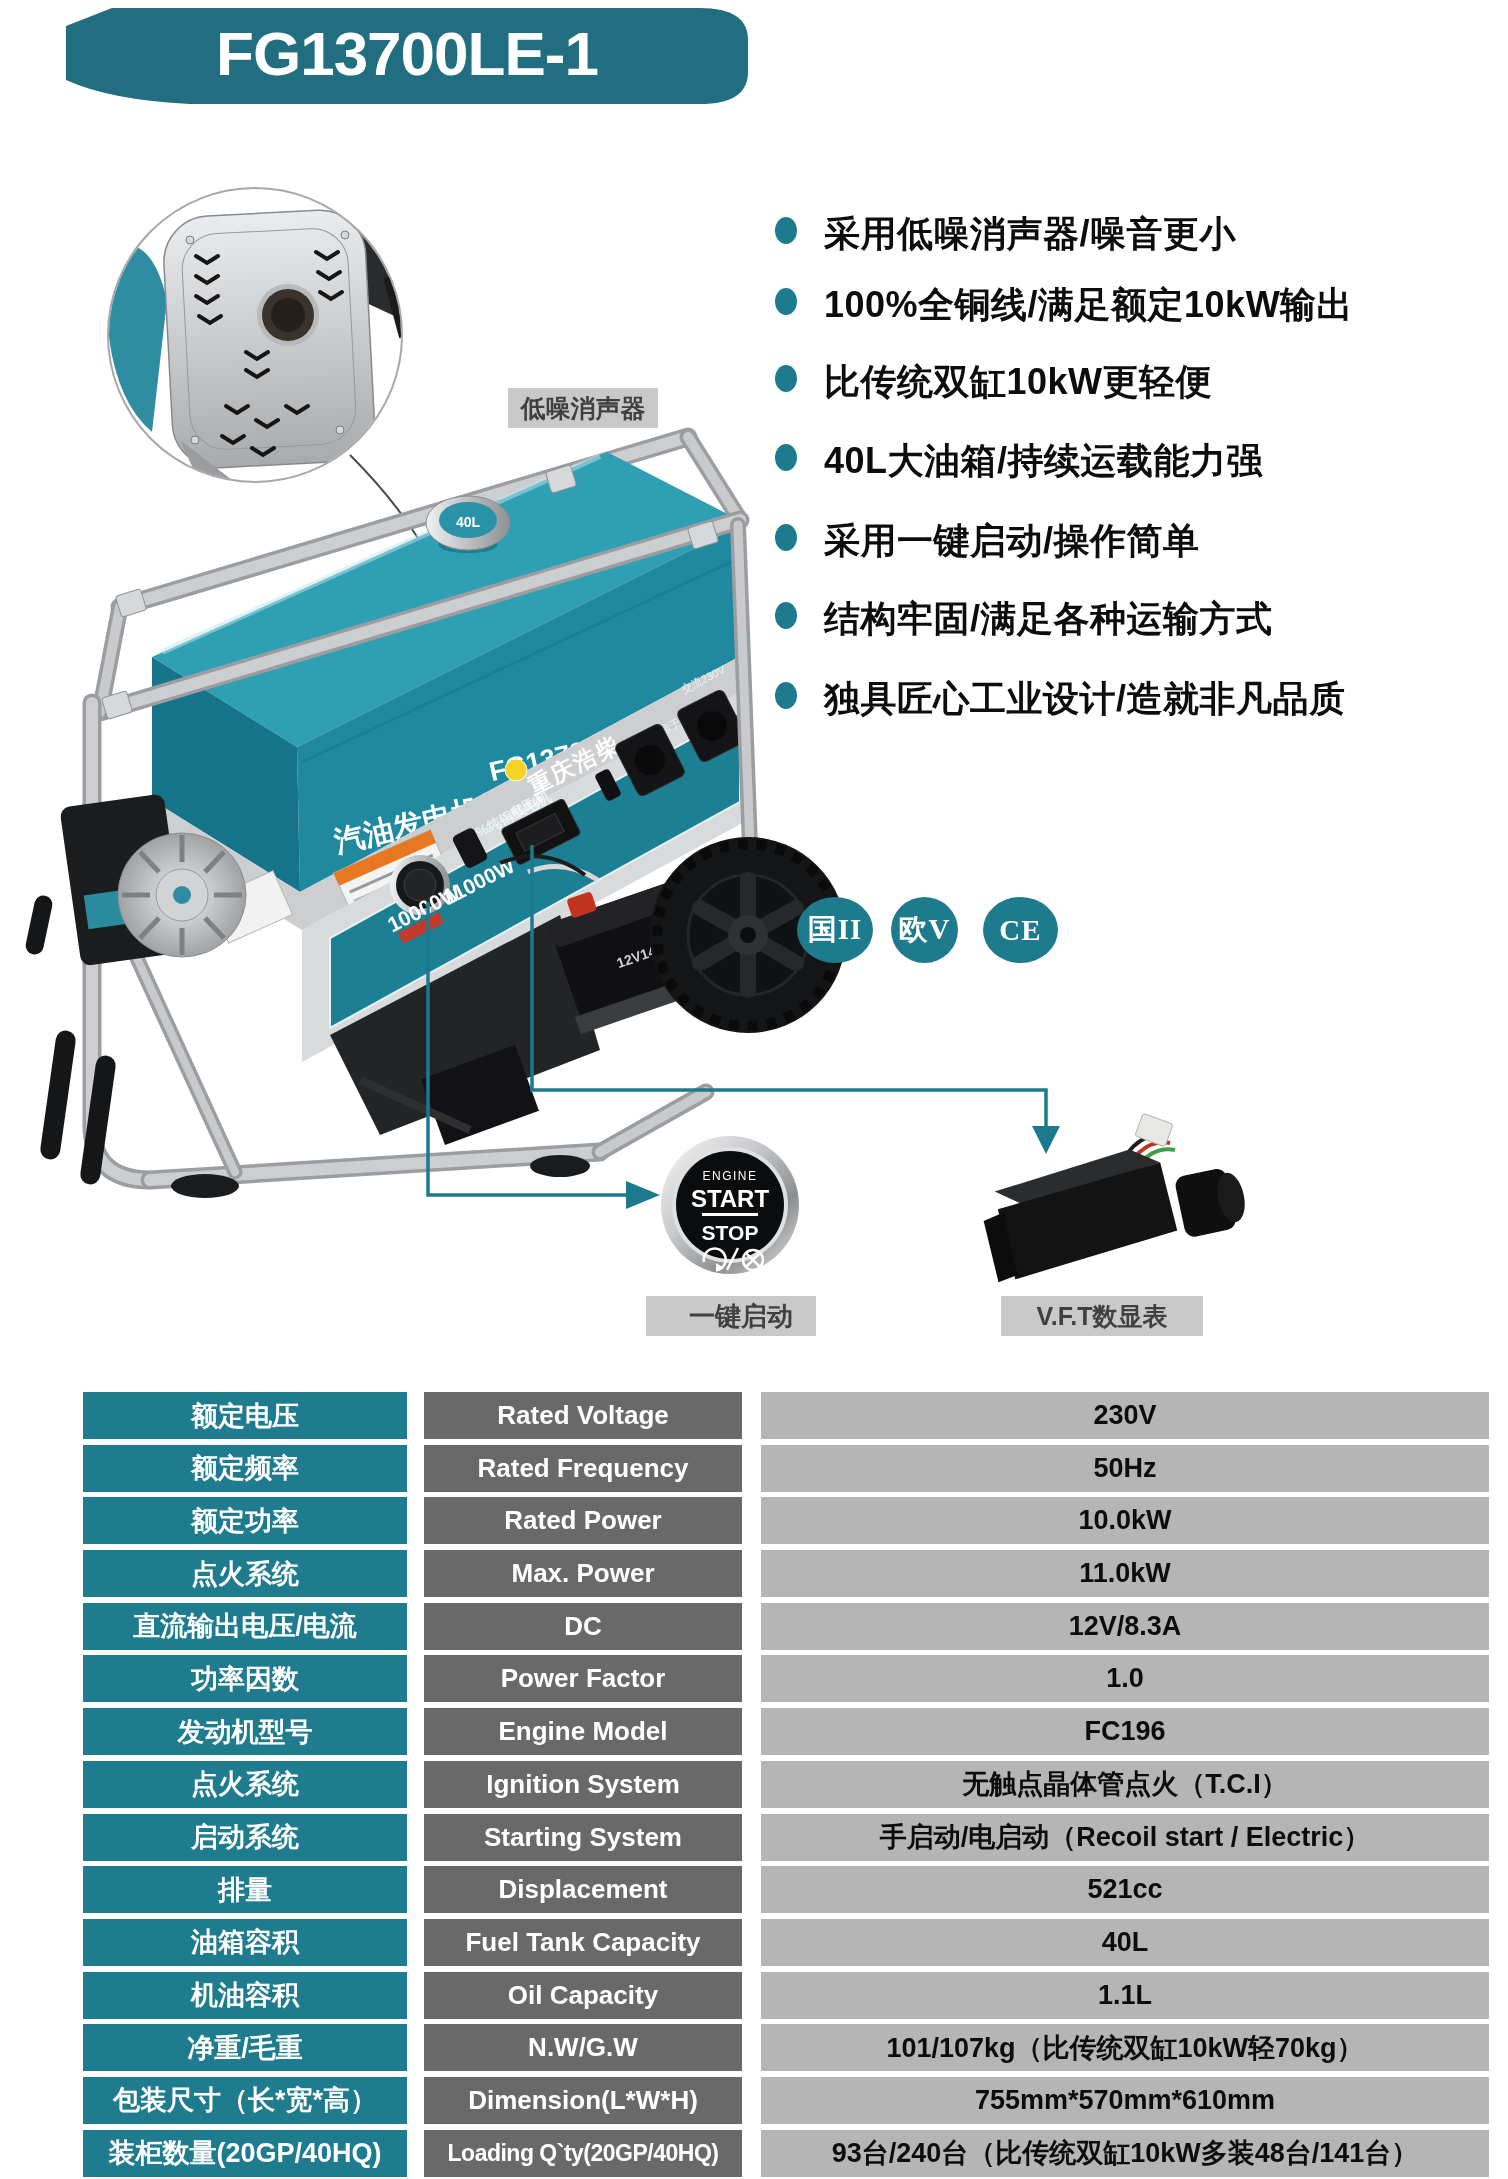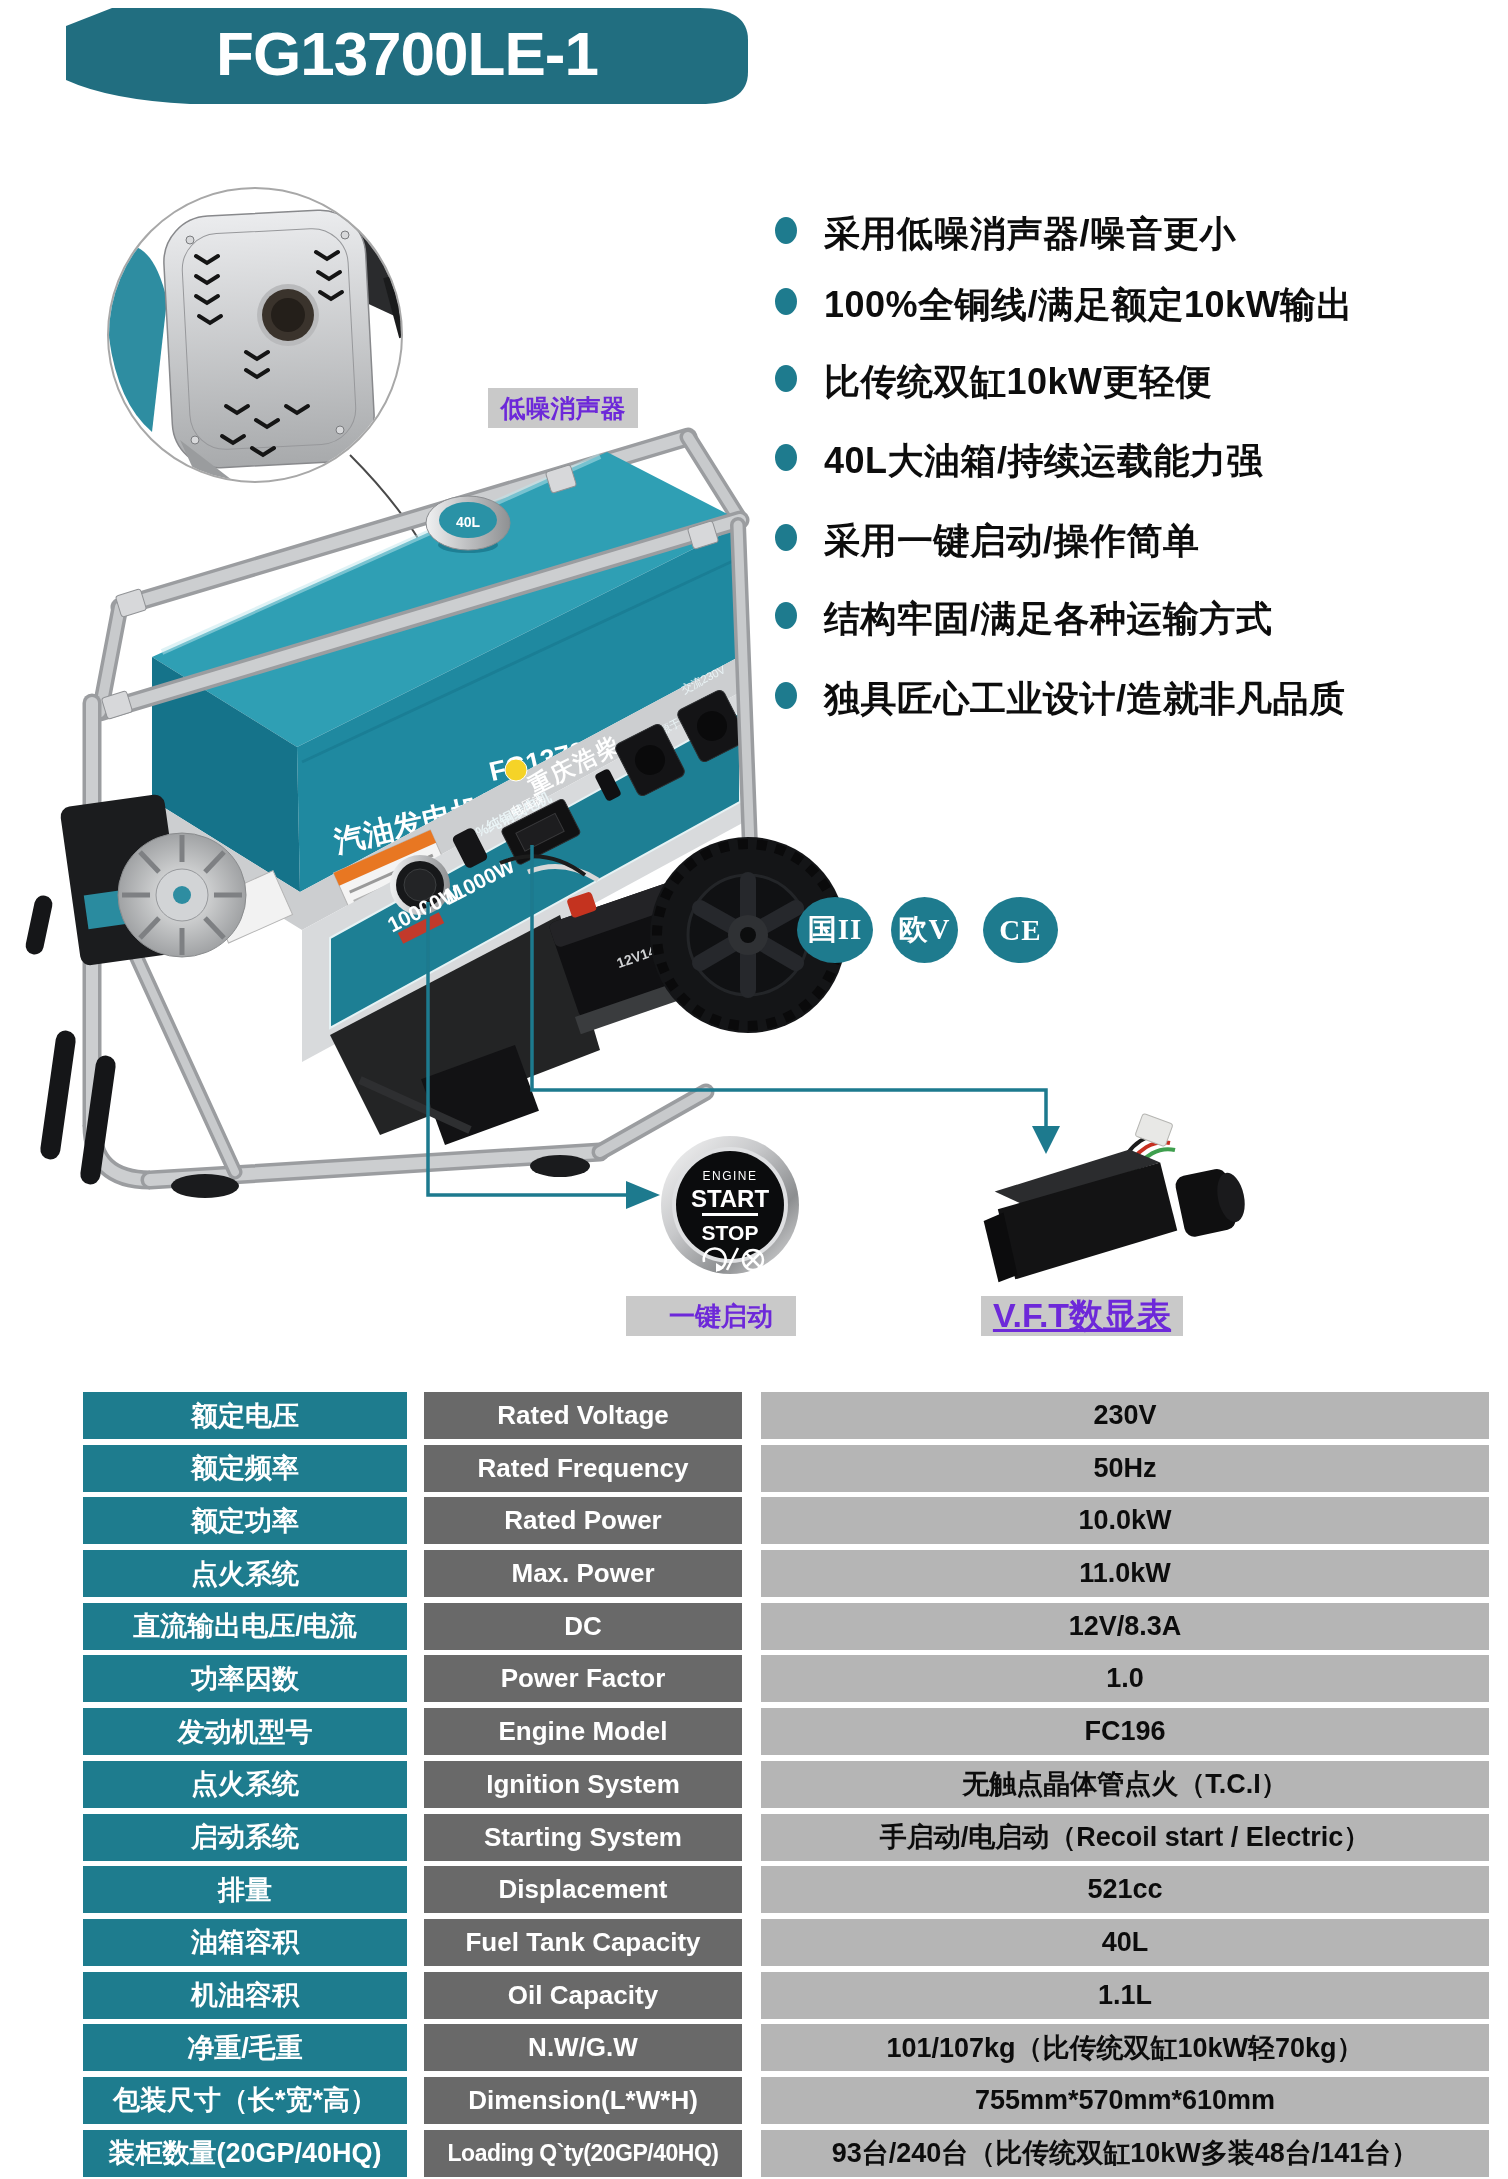--- a/index.html
+++ b/index.html
@@ -8,25 +8,25 @@
 
   
   #banner-svg{position:absolute;left:0;top:0;}
 
   
   .feature{position:absolute;left:775px;height:54px;display:flex;align-items:center;white-space:nowrap;}
   .feature .dot{width:22px;height:27px;border-radius:50%;background:#1e7b8e;margin-right:27px;flex:0 0 auto;}
   .feature .ftxt{font-size:36px;font-weight:700;color:#0d0d0d;letter-spacing:0.5px;margin-top:8px;}
 
   
-  .callout-label{position:absolute;background:#c9c9c9;color:#6d28d9;font-weight:700;
-    display:flex;align-items:center;justify-content:center;}
+  .callout-label{position:absolute;background:#c9c9c9;color:#404040;font-weight:700;
+    display:flex;align-items:center;justify-content:center;margin-left:20px;}
   #lbl-muffler{left:488px;top:388px;width:150px;height:40px;font-size:25px;}
   #lbl-onekey{left:626px;top:1296px;width:150px;height:40px;font-size:26px;padding-left:20px;}
-  #lbl-vft{left:981px;top:1296px;width:202px;height:40px;font-size:34px;text-decoration:underline;}
+  #lbl-vft{left:981px;top:1296px;width:202px;height:40px;font-size:25px;}
 
   
   .badge{position:absolute;top:897px;height:66px;border-radius:50%;background:#1e7b8e;color:#fff;
     font-weight:700;font-size:29px;display:flex;align-items:center;justify-content:center;letter-spacing:1px;font-family:Liberation Serif, serif;}
   #badge-0{left:797px;width:76px;}
   #badge-1{left:891px;width:67px;}
   #badge-2{left:983px;width:75px;}
 
   
   #spec-table{position:absolute;left:83px;top:1392px;width:1406px;}

